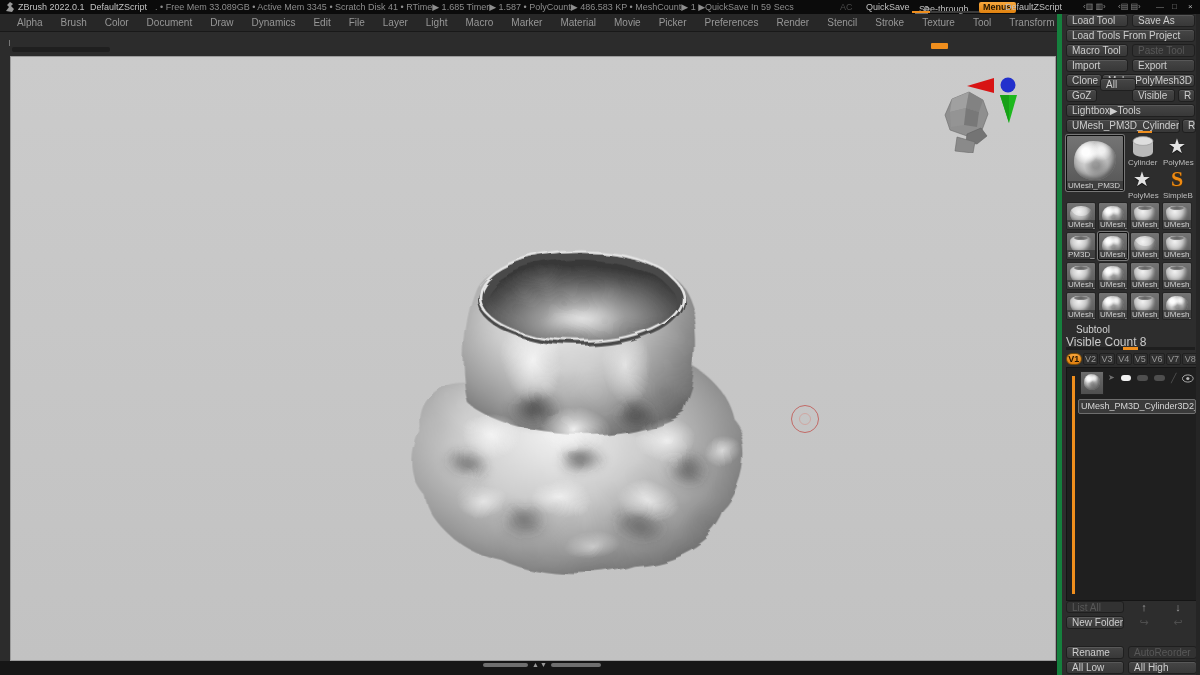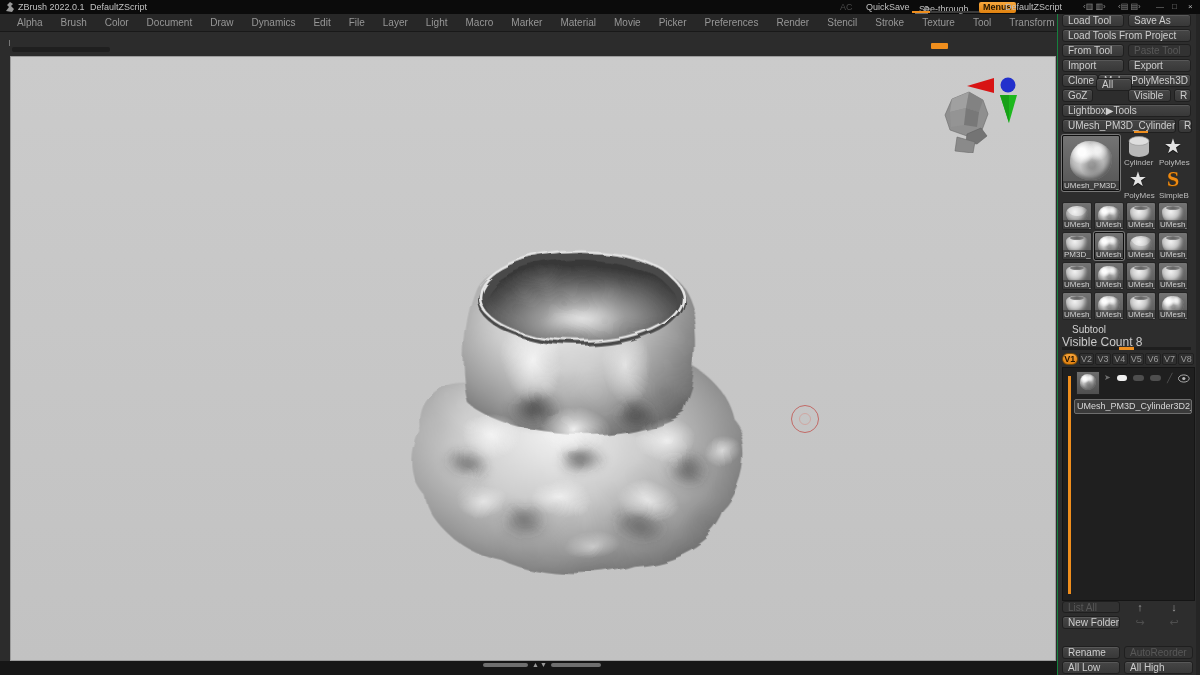--- a/index.html
+++ b/index.html
@@ -39,21 +39,21 @@
             background:linear-gradient(180deg,#cbcbcb 0%,#c6c6c6 55%,#c2c2c2 100%);
             border:1px solid #9c9c9c; }
   .cursor-ring { position:absolute; left:780px; top:348px; width:28px; height:28px;
                  border:1.4px solid #c26a66; border-radius:50%; }
   .cursor-ring-inner { position:absolute; left:7px; top:7px; width:12px; height:12px;
                  border:1.2px solid #cfa7a2; border-radius:50%; }
   .deco { position:absolute; }
 
   
   .tray { position:absolute; left:1057px; top:14px; width:143px; height:661px;
-          background:#2d2d2d; border-left:1px solid #15803d; }
+          background:#2d2d2d; border-left:5px solid #15803d; }
   .tray-scroll { position:absolute; right:0; top:0; width:4px; height:661px; background:#252525; }
   .zb-btn { position:absolute; height:13px; background:linear-gradient(180deg,#464646,#383838);
             border:1px solid #1f1f1f; box-shadow:inset 0 1px 0 #585858; border-radius:3px;
             color:#cecece; font-size:10px; line-height:11px; padding:0 5px;
             white-space:nowrap; overflow:hidden; cursor:default; }
   .zb-btn.disabled { background:#323232; color:#585858; box-shadow:none; }
 
   .tool-thumb { position:absolute; background:linear-gradient(180deg,#747474,#555);
                 border:1px solid #242424; border-radius:2px; overflow:hidden; }
   .tool-thumb.selected { border:1px solid #0e0e0e; box-shadow:0 0 0 1px #777; }
@@ -119,20 +119,21 @@
 <body>
 
 <div class="page">
 
   <div class="titlebar">
     <svg class="tb-logo" width="12" height="12" viewBox="0 0 12 12">
       <path d="M2 10 L5 6 L3 4 L6 1 L9 3 L7 5 L10 8 L8 11 Z" fill="#9a9a9a"></path>
     </svg>
     <span class="tb-title">ZBrush 2022.0.1</span>
     <span class="tb-project">DefaultZScript</span>
+    <span class="tb-stats">. • Free Mem 33.089GB • Active Mem 3345 • Scratch Disk 41 •  RTime▶ 1.685  Timer▶ 1.587 • PolyCount▶ 486.583 KP  • MeshCount▶ 1   ▶QuickSave In 59 Secs</span>
     <span class="tb-ac">AC</span>
     <span class="tb-qsave">QuickSave</span>
     <span class="tb-seethru"><span>See-through</span>&nbsp;&nbsp;<span>0</span></span>
     <div class="tb-track">
         <div class="tb-track-fill"></div>
       </div>
     <span class="tb-menus">Menus</span>
     <span class="tb-zscript">DefaultZScript</span>
     <span class="tb-ico tb-i1">‹▥ ▥›</span>
     <span class="tb-ico tb-i2">‹▤ ▤›</span>
@@ -265,21 +266,21 @@
     </div>
   </div>
 
   <div class="tray">
 
     <div class="zb-btn" style="left:4px;top:0;width:62px">Load Tool</div>
     <div class="zb-btn" style="left:70px;top:0;width:63px">Save As</div>
 
     <div class="zb-btn" style="left:4px;top:15px;width:129px">Load Tools From Project</div>
 
-    <div class="zb-btn" style="left:4px;top:30px;width:62px">From Tool</div>
+    <div class="zb-btn" style="left:4px;top:30px;width:62px">Macro Tool</div>
     <div class="zb-btn disabled" style="left:70px;top:30px;width:63px">Paste Tool</div>
 
     <div class="zb-btn" style="left:4px;top:45px;width:62px">Import</div>
     <div class="zb-btn" style="left:70px;top:45px;width:63px">Export</div>
 
     <div class="zb-btn" style="left:4px;top:60px;width:36px">Clone</div>
     <div class="zb-btn" style="left:40px;top:60px;width:93px">Make PolyMesh3D</div>
 
     <div class="zb-btn" style="left:4px;top:75px;width:31px">GoZ</div>
     <div class="zb-btn" style="left:38px;top:64px;width:36px">All</div>

